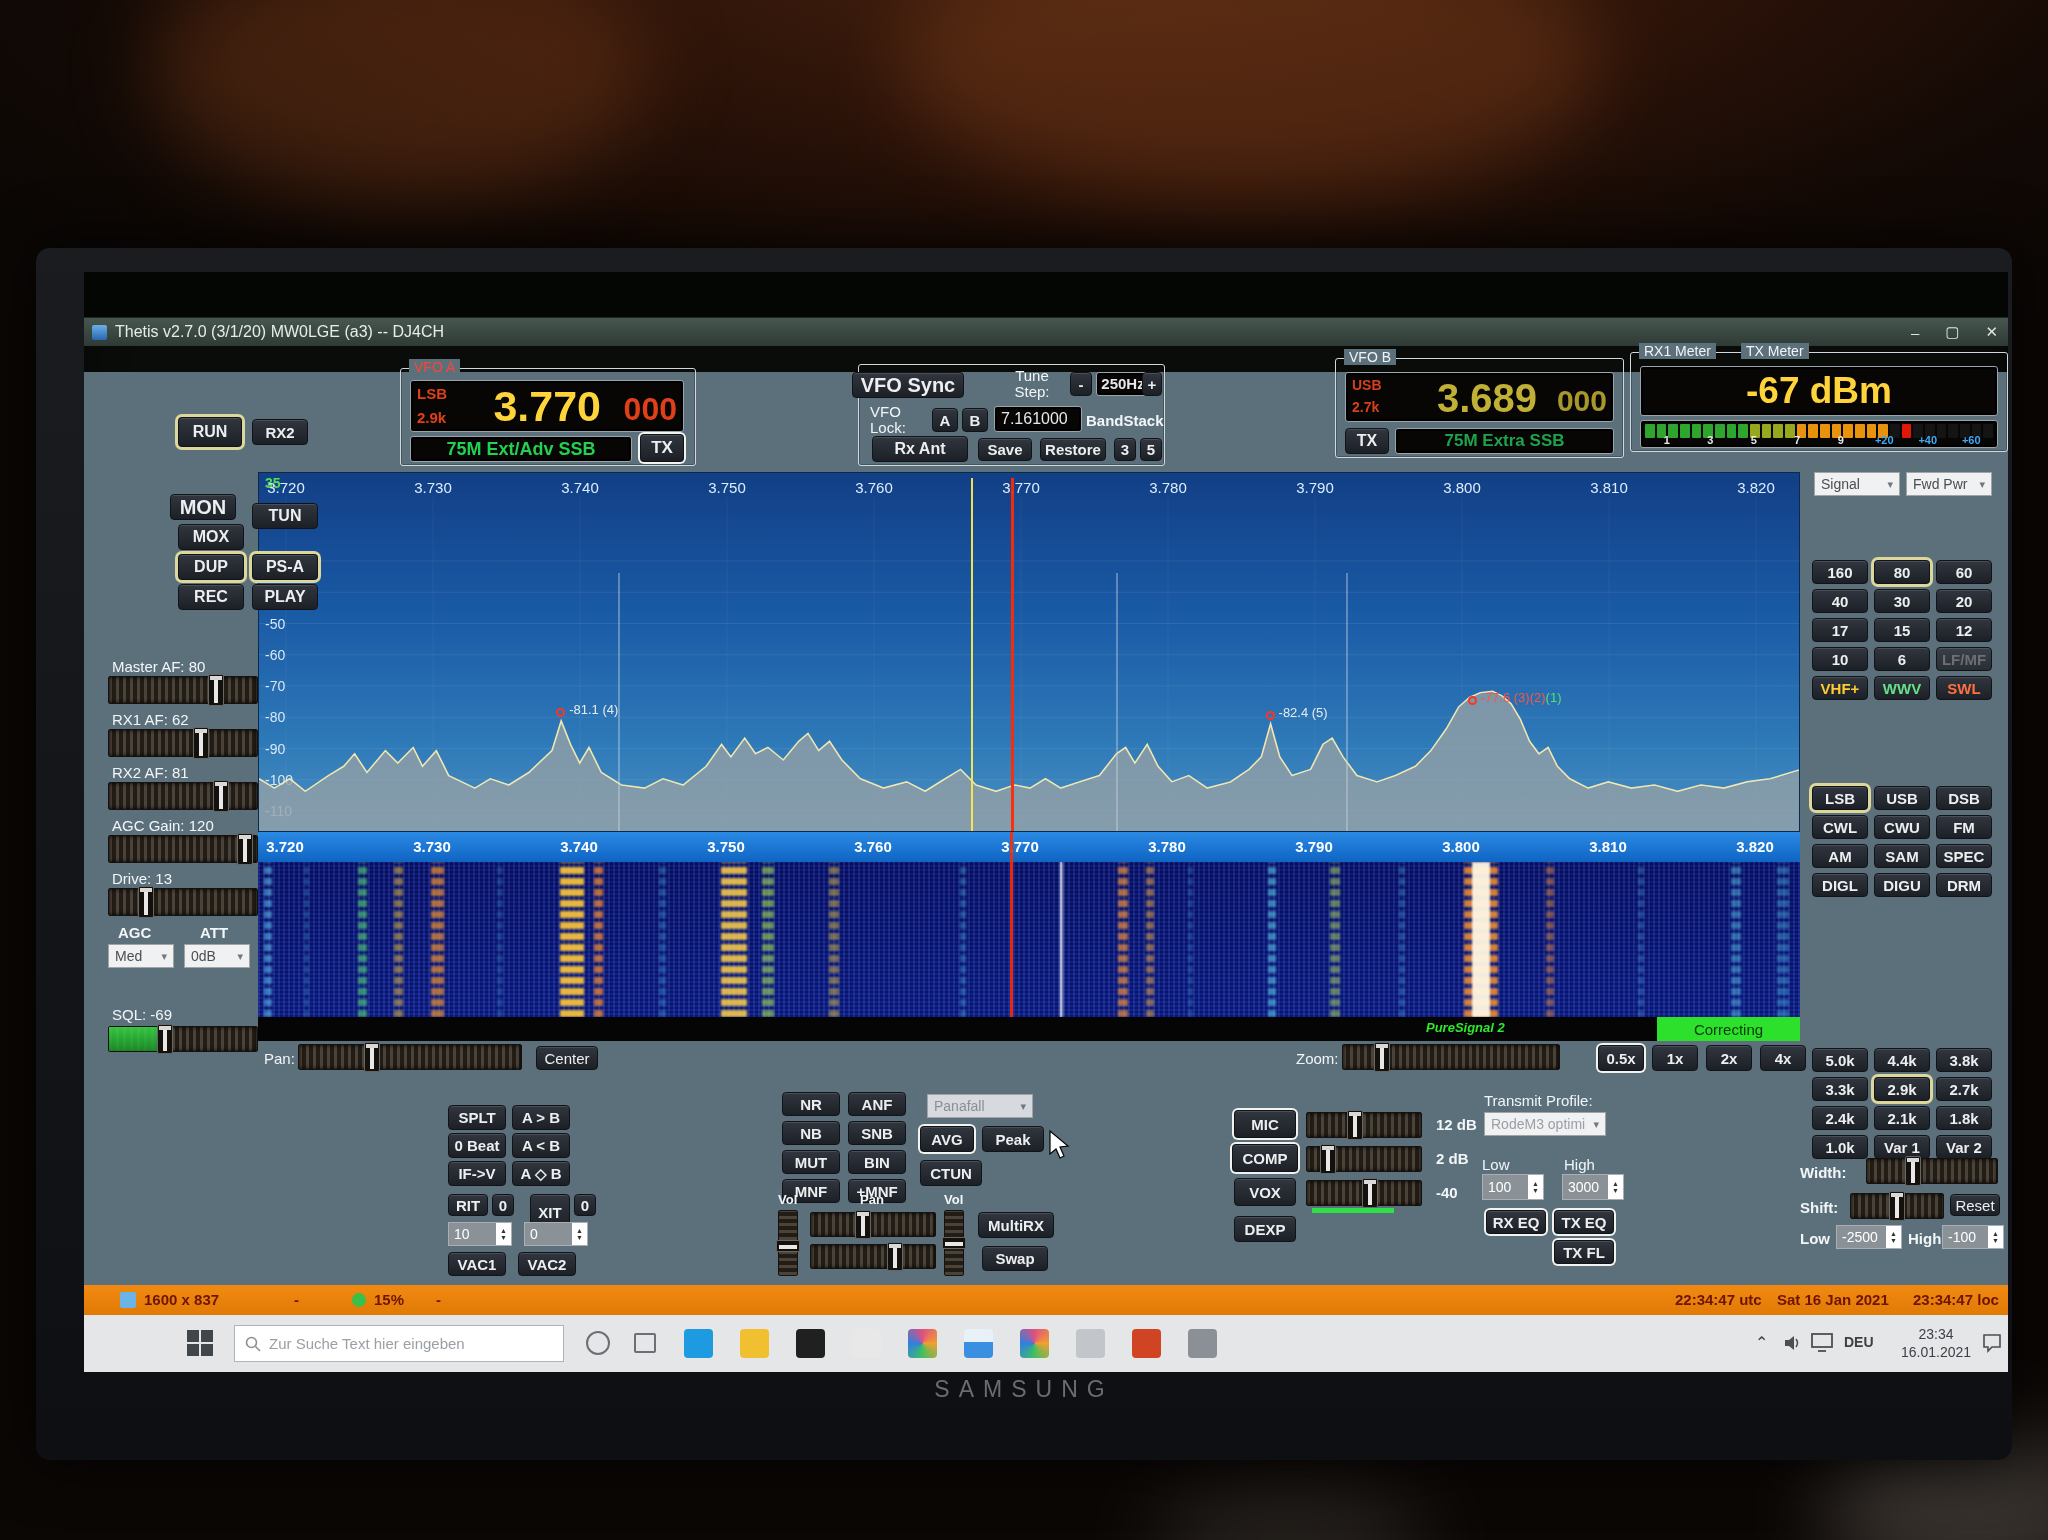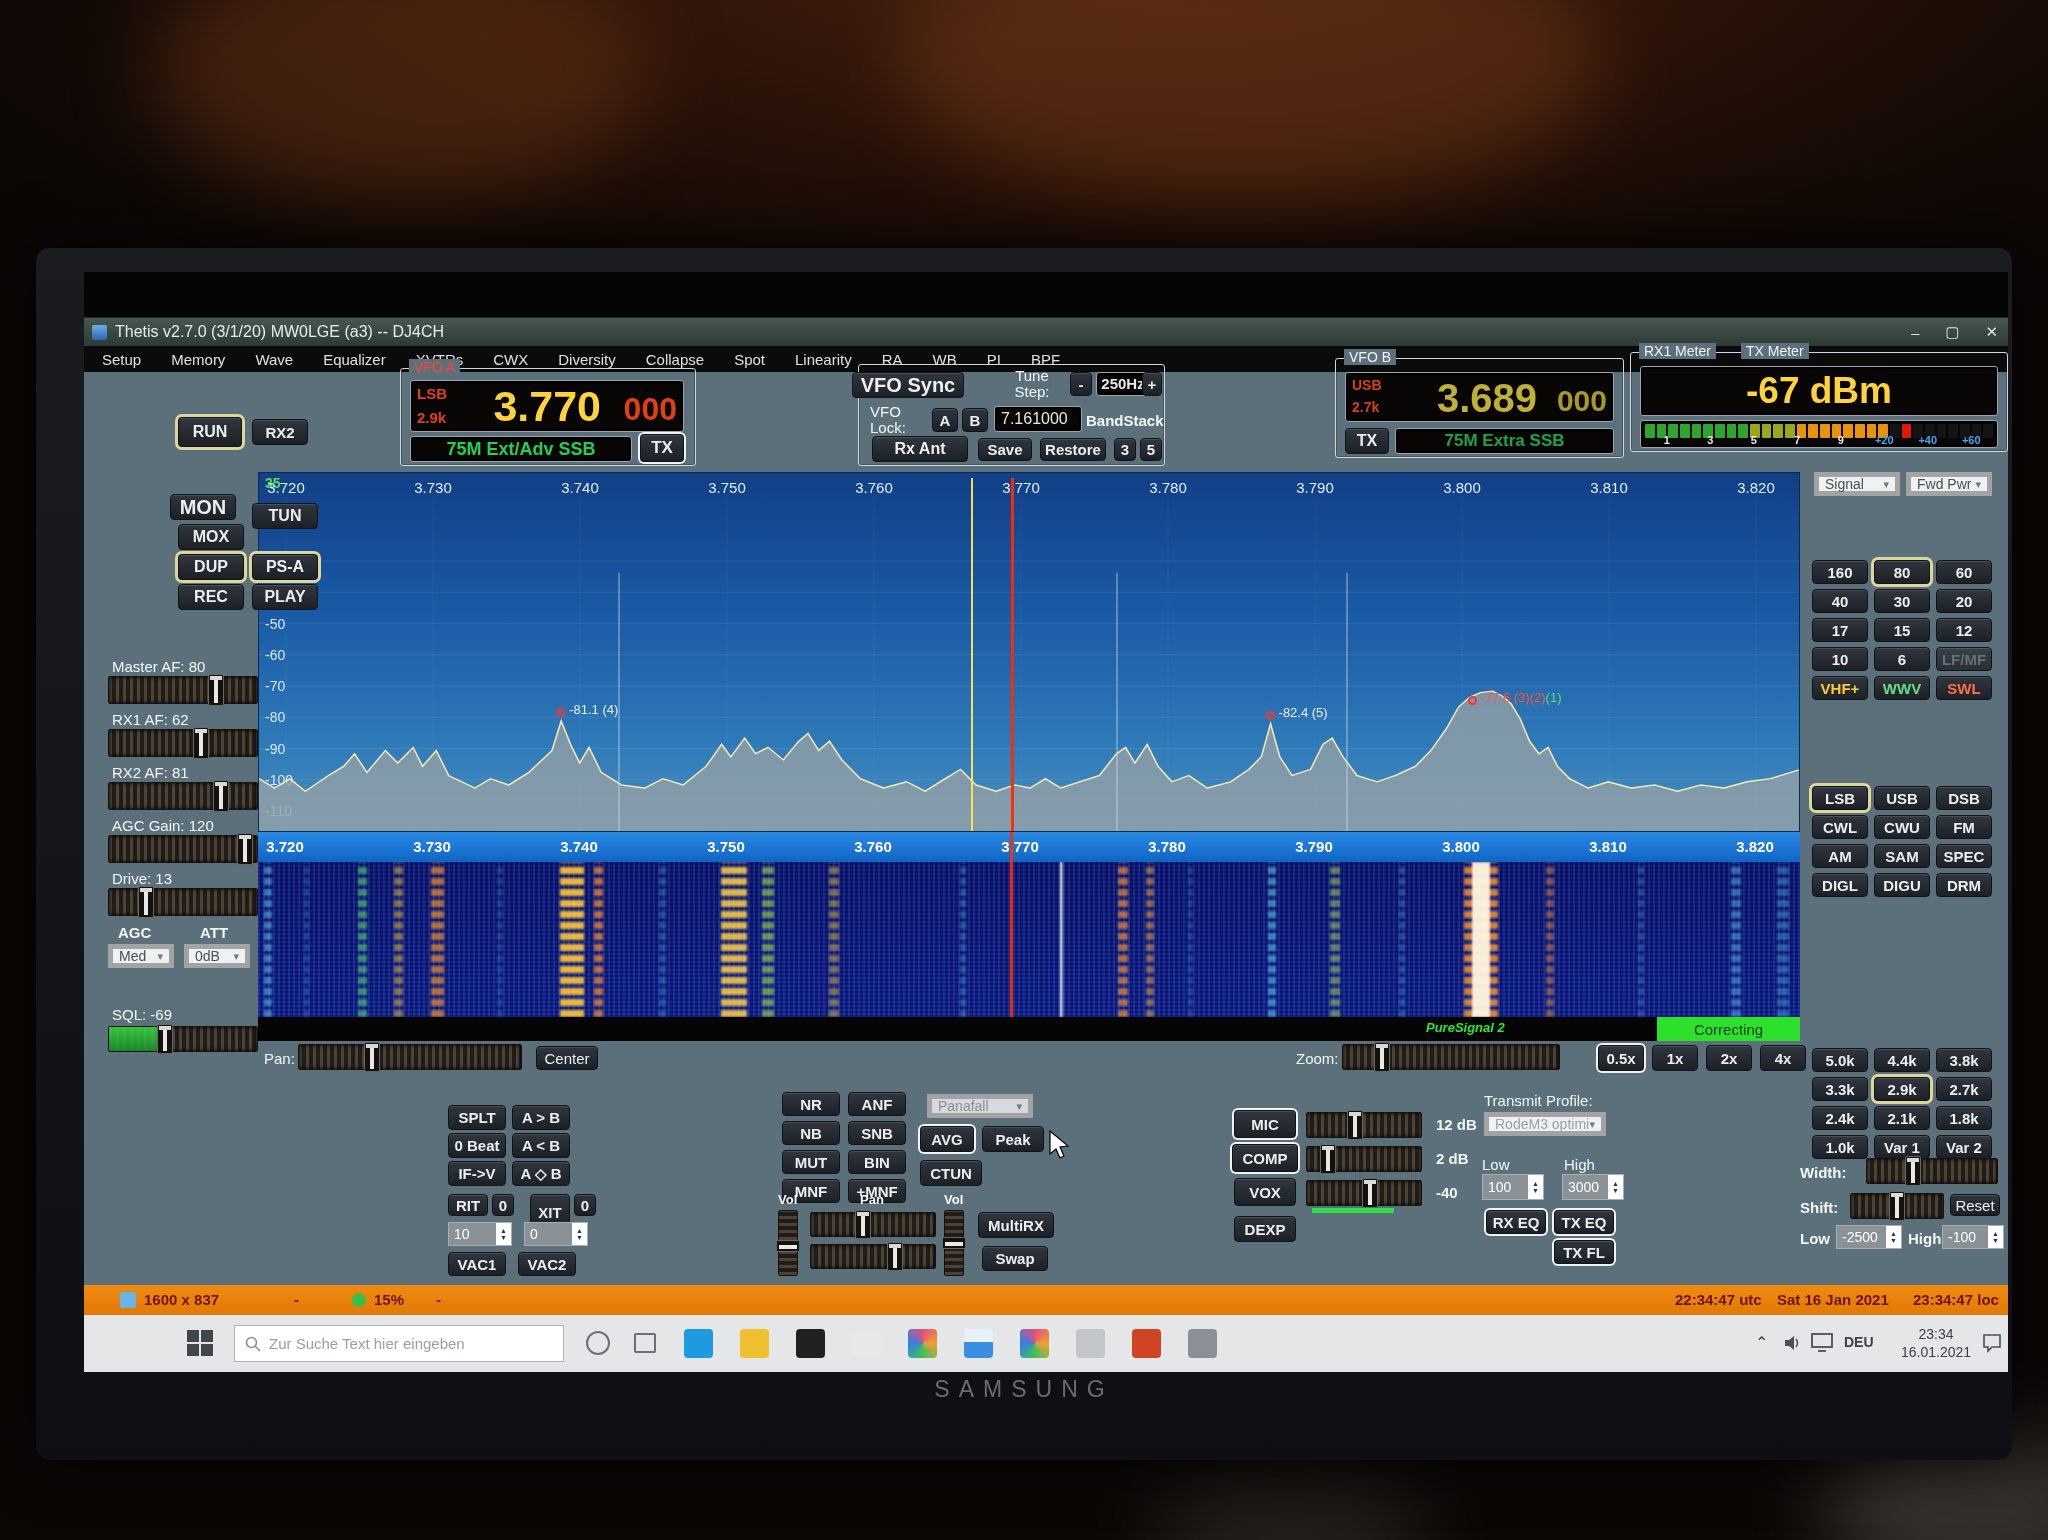--- a/index.html
+++ b/index.html
@@ -20,21 +20,21 @@
   #main { position:absolute; left:0; top:100px; width:100%; height:913px; background:#5c707c; }
 
   
   .grp { position:absolute; border:1px solid #cfd8dd; border-radius:3px; box-shadow:inset 0 0 0 1px rgba(0,0,0,.25); }
   .grp > .grp-label { position:absolute; top:-10px; left:8px; background:#5c707c; padding:0 5px; font-size:14px; color:#f0f4f6; }
   .btn { position:absolute; background:linear-gradient(#31363f,#1c2026); color:#eceef0; border:1px solid #101318; border-radius:4px; font-size:15px; font-weight:bold; display:flex; align-items:center; justify-content:center; box-shadow:inset 0 1px 0 rgba(255,255,255,.12); }
   .btn.on { box-shadow:0 0 0 3px #ddd79b, inset 0 1px 0 rgba(255,255,255,.12); }
   .btn.won { box-shadow:0 0 0 2px #f2f2ee, inset 0 1px 0 rgba(255,255,255,.12); }
   .lbl { position:absolute; color:#f2f6f8; font-size:15px; white-space:nowrap; }
   .lcd { position:absolute; background:#070605; border:1px solid #9aa4aa; border-radius:3px; box-shadow:inset 0 0 0 2px #000; }
-  .dd { position:absolute; background:#f0f1f2; color:#4a4f54; border:5px solid #a3a3a3; font-size:14px; display:flex; align-items:center; padding:0 6px; }
+  .dd { position:absolute; background:#f0f1f2; color:#4a4f54; border:1px solid #a3a3a3; font-size:14px; display:flex; align-items:center; padding:0 6px; }
   .dd .arr { margin-left:auto; color:#707880; font-size:11px; }
   .spin { position:absolute; background:#fff; border:1px solid #a8aeb4; display:flex; }
   .spin .val { flex:1; background:#8a9298; color:#fff; font-size:14px; display:flex; align-items:center; padding-left:5px; }
   .spin .ud { width:15px; display:flex; flex-direction:column; align-items:center; justify-content:center; font-size:7px; color:#333; line-height:7px; }
   .hsl { position:absolute; background:repeating-linear-gradient(90deg,#4c4338 0 3px,#221c16 3px 7px); border:1px solid #14110e; border-radius:2px; box-shadow:inset 0 0 4px #000; }
   .hsl .th { position:absolute; top:-3px; bottom:-3px; width:16px; background:#14100c; border:1px solid #666; border-radius:2px; }
   .hsl .th::before { content:""; position:absolute; left:5px; top:2px; bottom:2px; width:4px; background:#e8e8e8; }
   .hsl .th::after { content:""; position:absolute; left:1px; top:1px; right:1px; height:4px; background:#d8d8d8; }
   .vsl { position:absolute; background:repeating-linear-gradient(0deg,#4c4338 0 3px,#221c16 3px 7px); border:1px solid #14110e; border-radius:2px; }
   .vsl .th { position:absolute; left:-3px; right:-3px; height:12px; background:#14100c; border:1px solid #666; }
@@ -92,36 +92,20 @@
 
     <div id="titlebar">
       <div id="appicon"></div>
       <span>Thetis v2.7.0 (3/1/20) MW0LGE (a3)  --  DJ4CH</span>
       <div id="winctrls">
         <span>–</span>
         <span>▢</span>
         <span>✕</span>
       </div>
     </div>
-    <div id="menubar">
-        <div class="menu-item">Setup</div>
-        <div class="menu-item">Memory</div>
-        <div class="menu-item">Wave</div>
-        <div class="menu-item">Equalizer</div>
-        <div class="menu-item">XVTRs</div>
-        <div class="menu-item">CWX</div>
-        <div class="menu-item">Diversity</div>
-        <div class="menu-item">Collapse</div>
-        <div class="menu-item">Spot</div>
-        <div class="menu-item">Linearity</div>
-        <div class="menu-item">RA</div>
-        <div class="menu-item">WB</div>
-        <div class="menu-item">PI</div>
-        <div class="menu-item">BPF</div>
-      </div>
     <div id="main"></div>
 
     <div class="grp" style="left:316px;top:96px;width:296px;height:98px">
       <span class="grp-label" style="color:#ff4433">VFO A</span>
     </div>
     <div class="lcd" style="left:326px;top:108px;width:274px;height:52px">
       <span style="position:absolute;left:6px;top:4px;color:#e04018;font-size:15px;font-weight:bold">LSB</span>
       <span style="position:absolute;left:6px;top:28px;color:#e04018;font-size:15px;font-weight:bold">2.9k</span>
       <span style="position:absolute;right:82px;top:1px;color:#ffd43a;font-size:43px;font-weight:bold">3.770</span>
       <span style="position:absolute;right:6px;top:10px;color:#e04018;font-size:32px;font-weight:bold">000</span>

